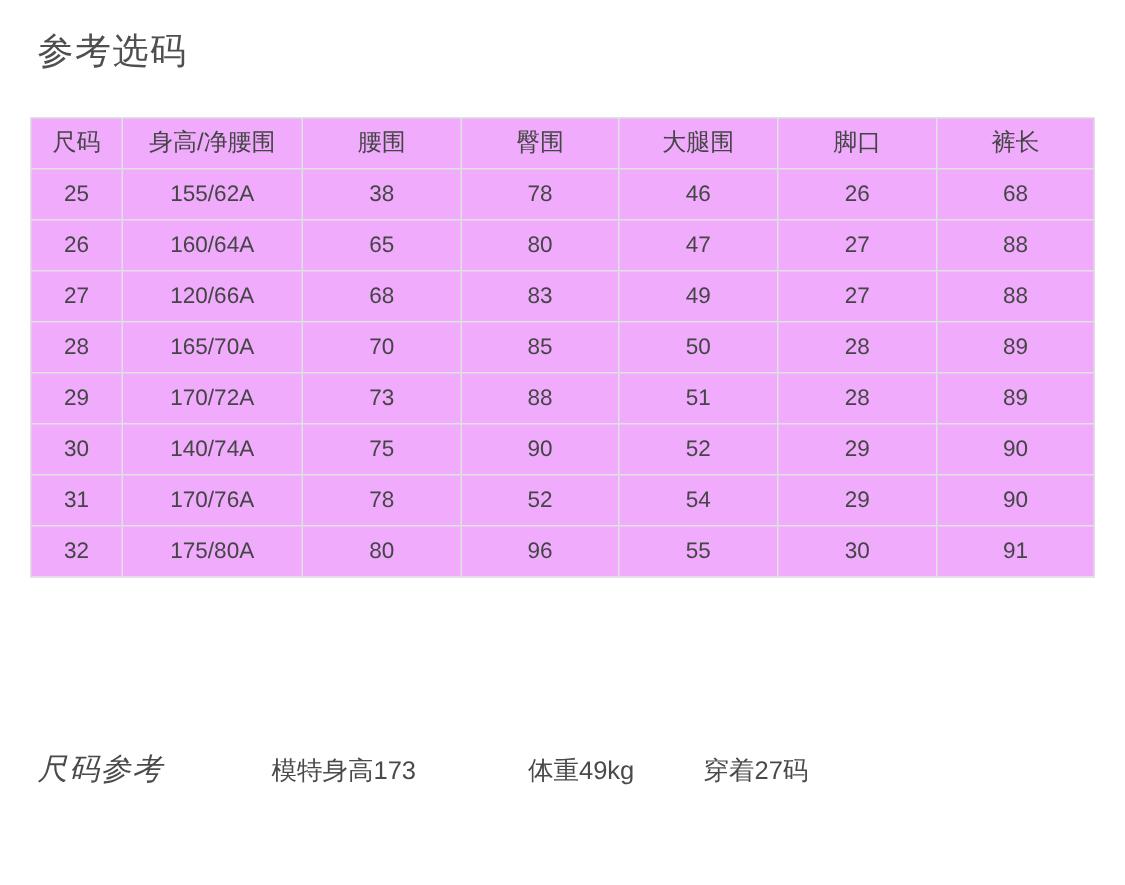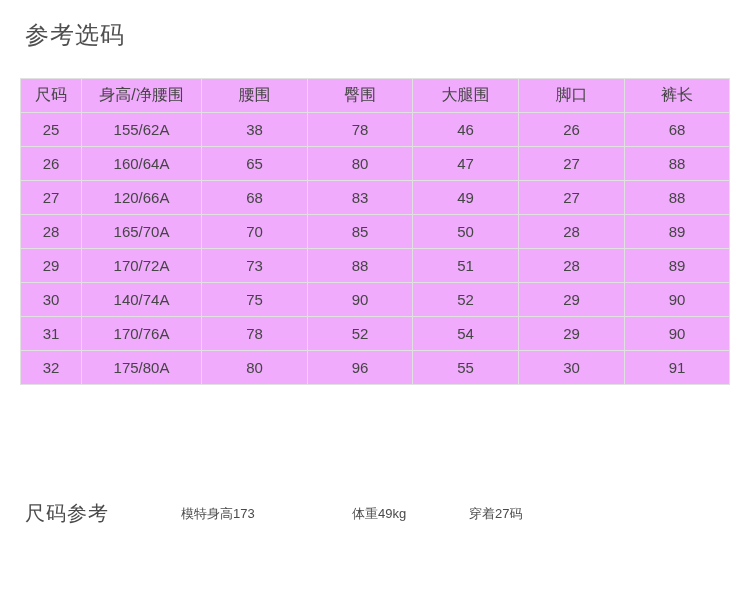--- a/index.html
+++ b/index.html
@@ -43,24 +43,25 @@
     overflow: hidden;
   }
   .size-table th { font-size: 16px; color: #454545; }
   .size-table td { font-size: 15px; color: #454545; }
 
   .footer-label {
     position: absolute; left: 25px; top: 501px;
     font-size: 20px; line-height: 24px;
     color: #4a4a4a; font-weight: 400;
     letter-spacing: 1px;
+    font-style: italic;
   }
   .footer-item {
     position: absolute; top: 504px;
-    font-size: 13px; line-height: 20px;
+    font-size: 17px; line-height: 20px;
     color: #4a4a4a; font-weight: 400;
   }
   .footer-item-0 { left: 181px; }
   .footer-item-1 { left: 352px; }
   .footer-item-2 { left: 469px; }
 </style>
 </head>
 <body>
 
 <div class="page">

